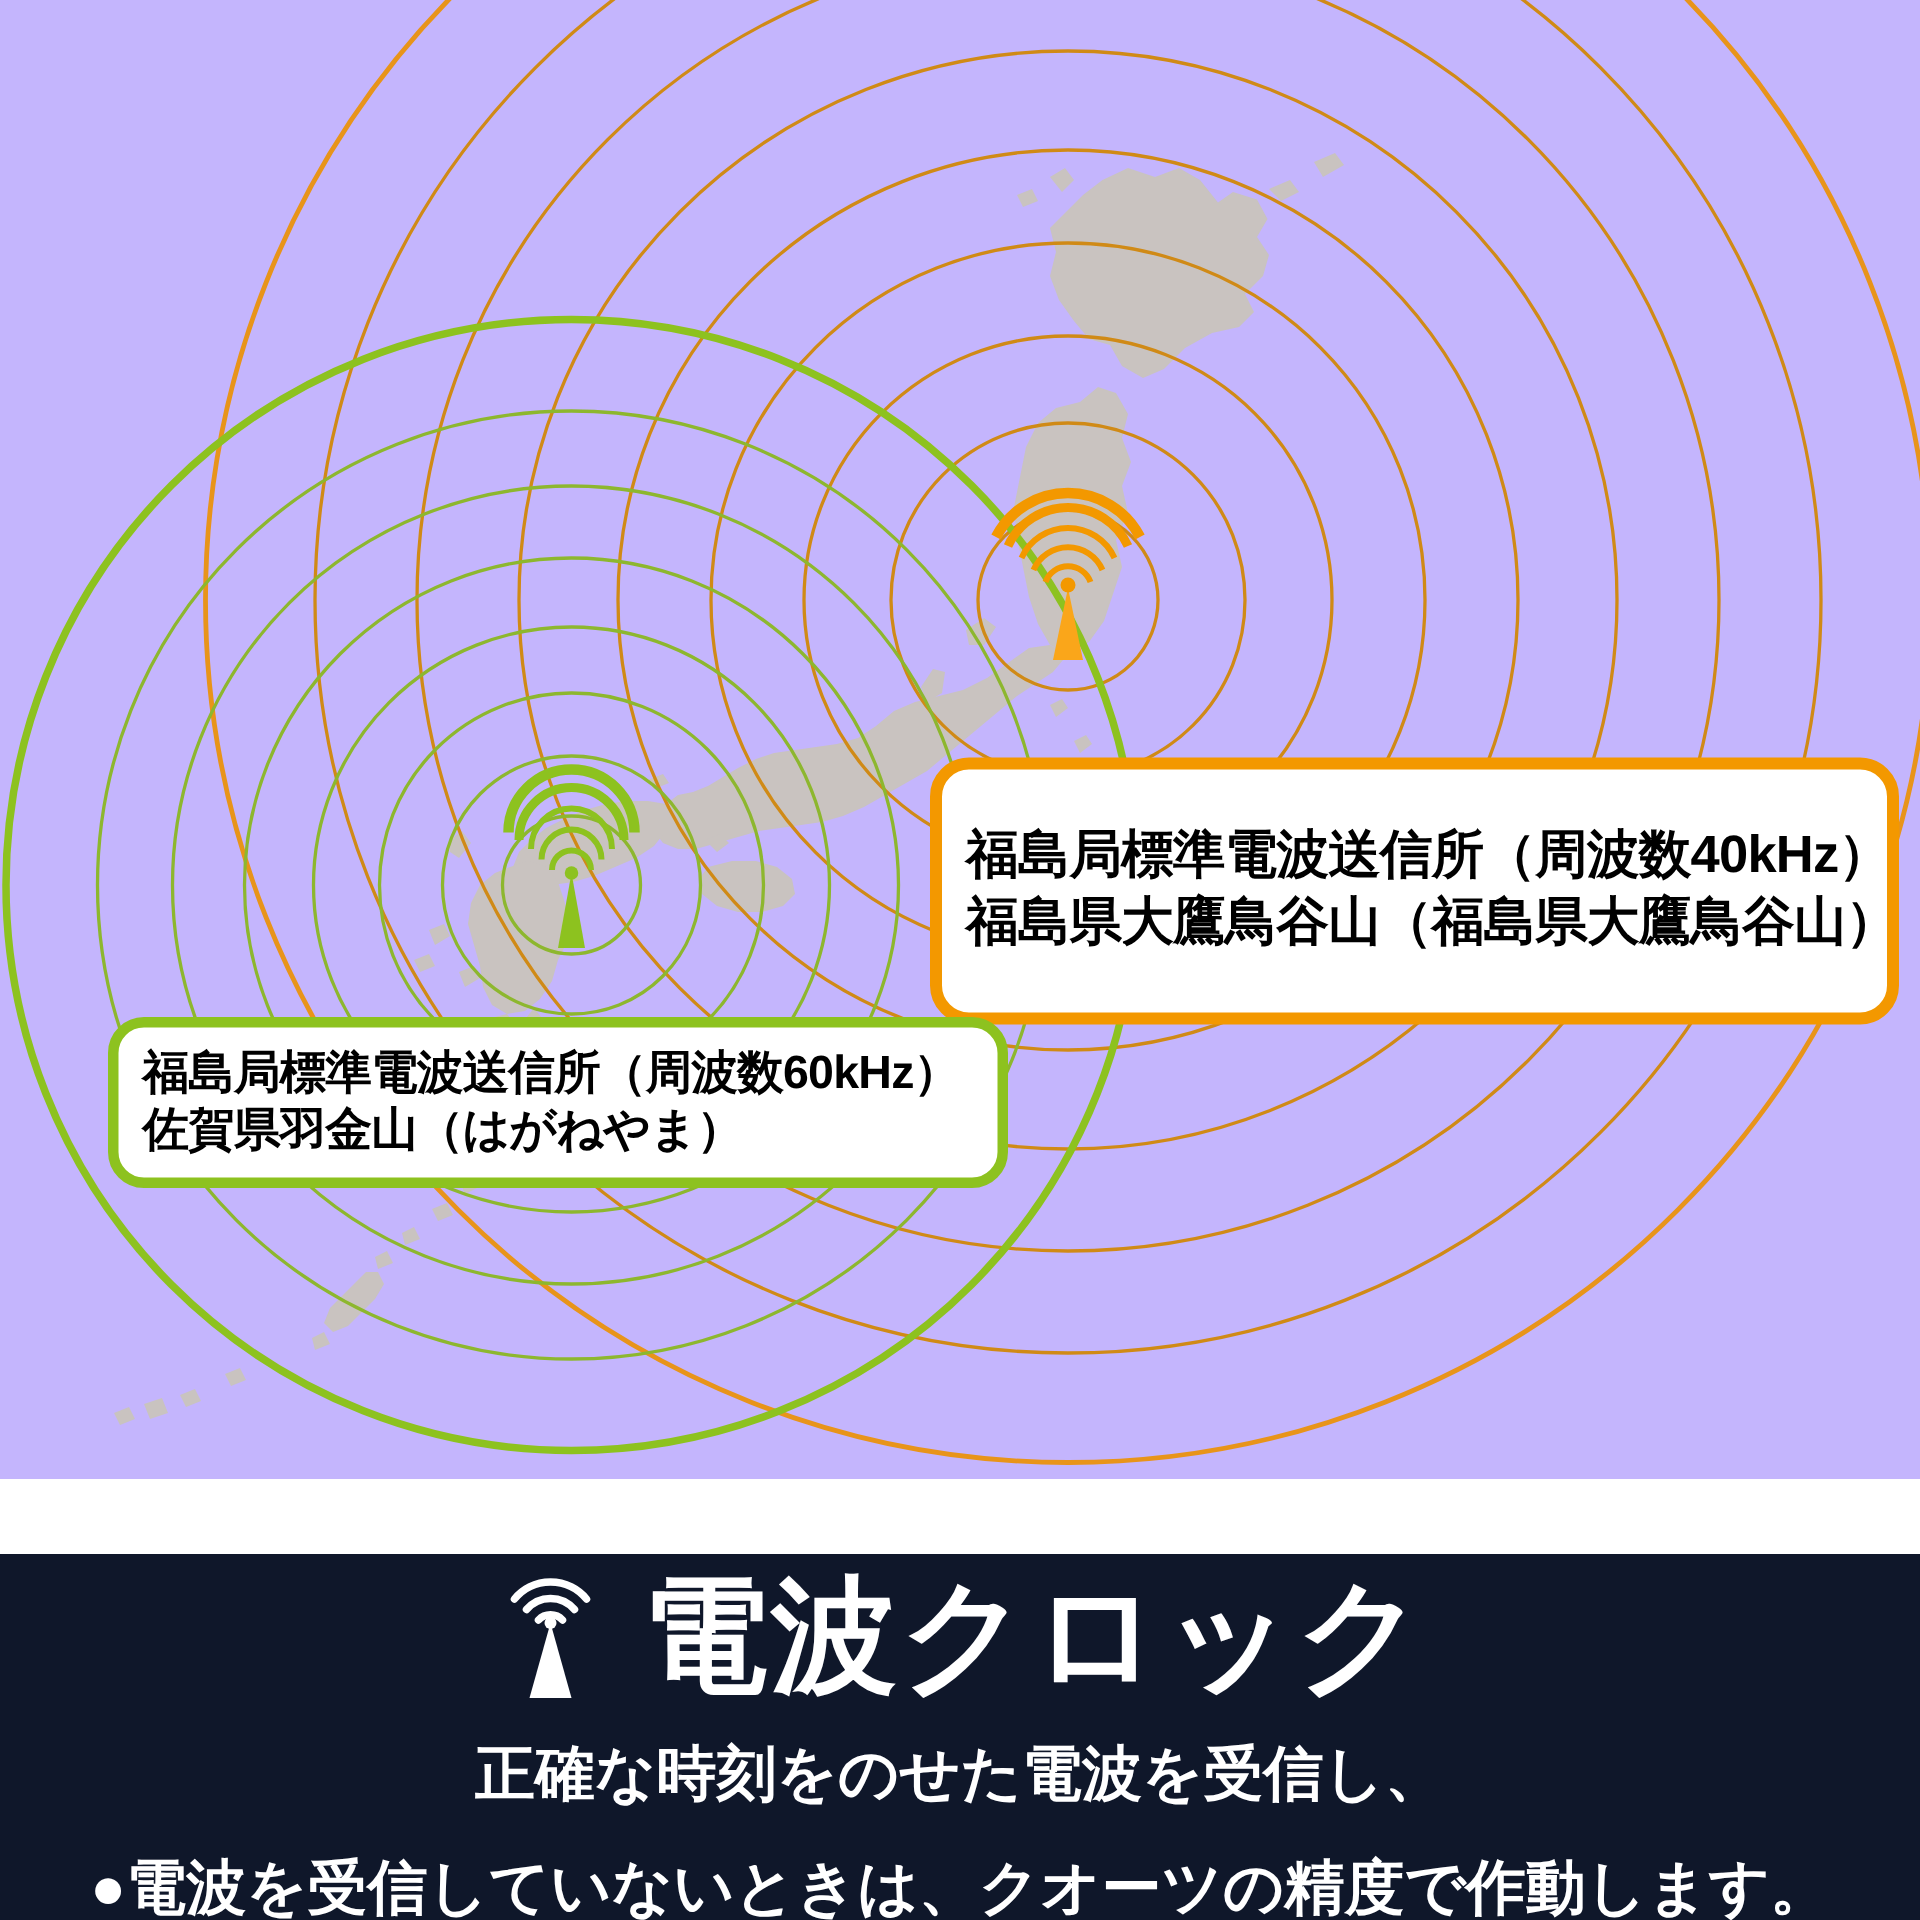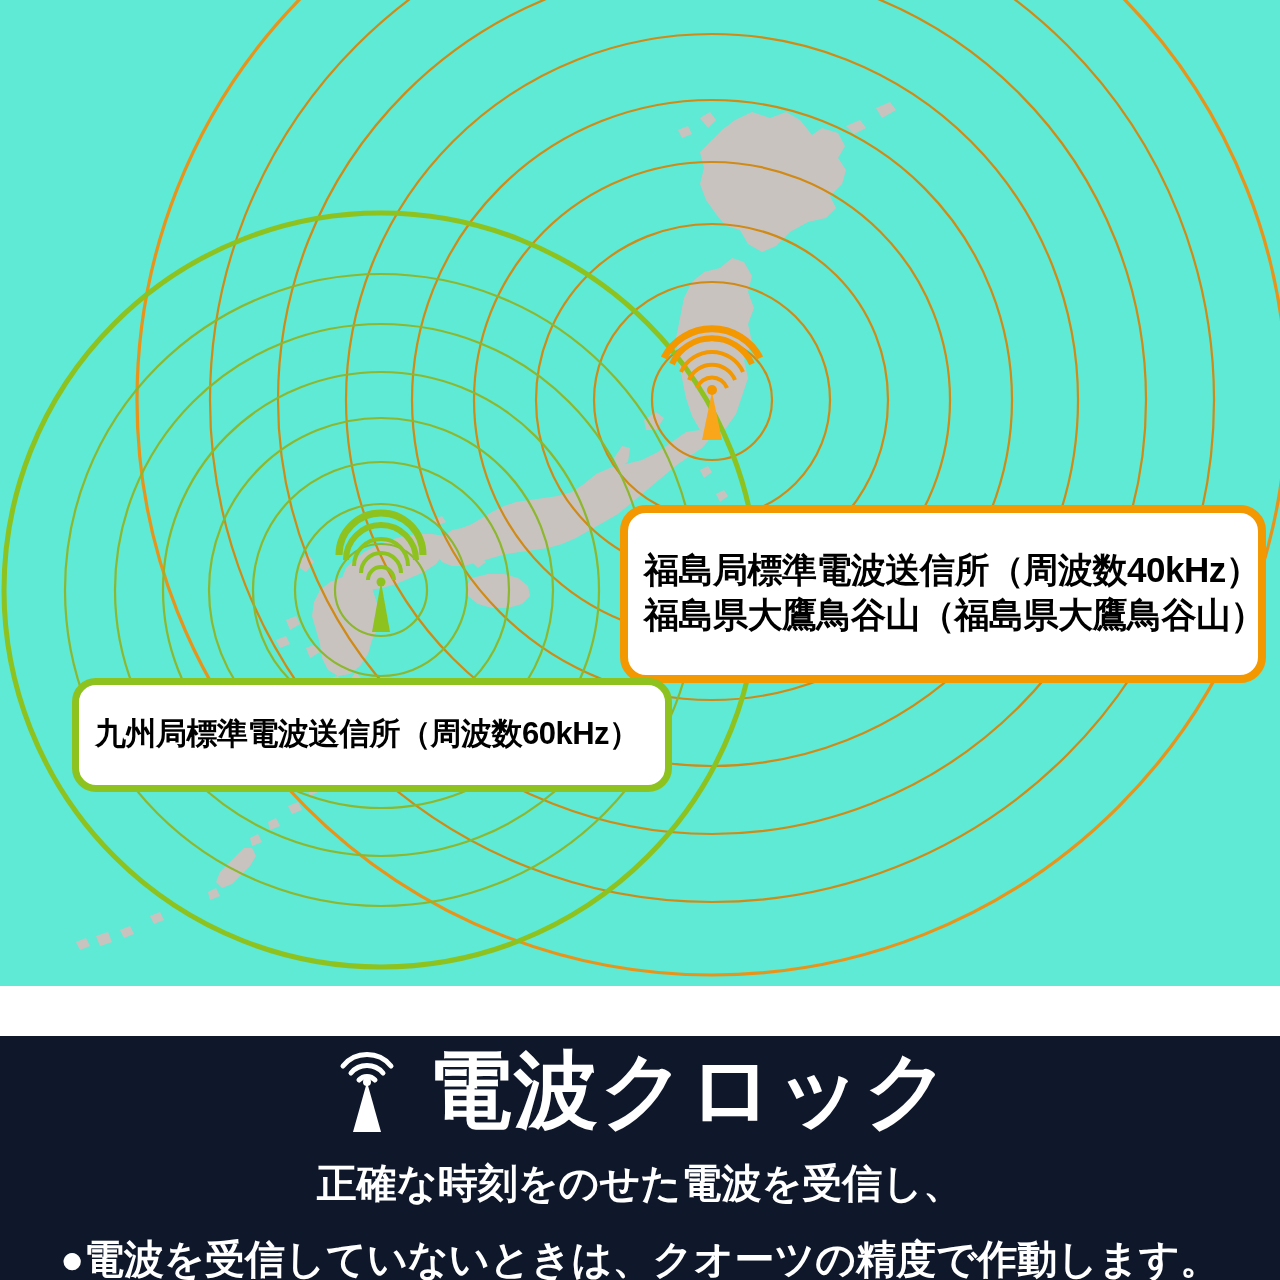--- a/index.html
+++ b/index.html
@@ -7,21 +7,21 @@
     width:1280px; height:1280px;
     background:#ffffff;
     font-family:"Liberation Sans","DejaVu Sans",sans-serif;
     overflow:hidden;
   }
   #page { position:relative; width:1280px; height:1280px; background:#fff; }
 
   
   #map-area {
     position:absolute; left:0; top:0; width:1280px; height:986px;
-    background:#5eead4; overflow:hidden;
+    background:#c4b5fd; overflow:hidden;
   }
   #map-svg { position:absolute; left:0; top:0; width:1280px; height:986px; }
 
   
   .callout {
     position:absolute;
     background:#ffffff;
     display:flex; flex-direction:column; justify-content:center;
     padding:6px 16px 8px 16px;
   }
@@ -216,21 +216,22 @@
         <circle cx="381" cy="582" r="4.5" fill="#8DC21F"></circle>
       </g>
     </svg>
 
     <div id="callout-fukushima" class="callout">
       <div class="line">福島局標準電波送信所（周波数40kHz）</div>
       <div class="line">福島県大鷹鳥谷山（福島県大鷹鳥谷山）</div>
     </div>
 
     <div id="callout-kyushu" class="callout">
-      <div class="line">九州局標準電波送信所（周波数60kHz）</div>
+      <div class="line">福島局標準電波送信所（周波数60kHz）</div>
+      <div class="line">佐賀県羽金山（はがねやま）</div>
     </div>
   </div>
 
   <div id="banner">
 
     <div id="banner-title-row">
       <svg id="antenna-icon" viewBox="0 0 78 96">
         <g fill="none" stroke="#FFFFFF" stroke-width="5" stroke-linecap="round">
           <path d="M31,38 A11,11 0 0 1 47,38"></path>
           <path d="M23,31 A21,21 0 0 1 55,31"></path>

